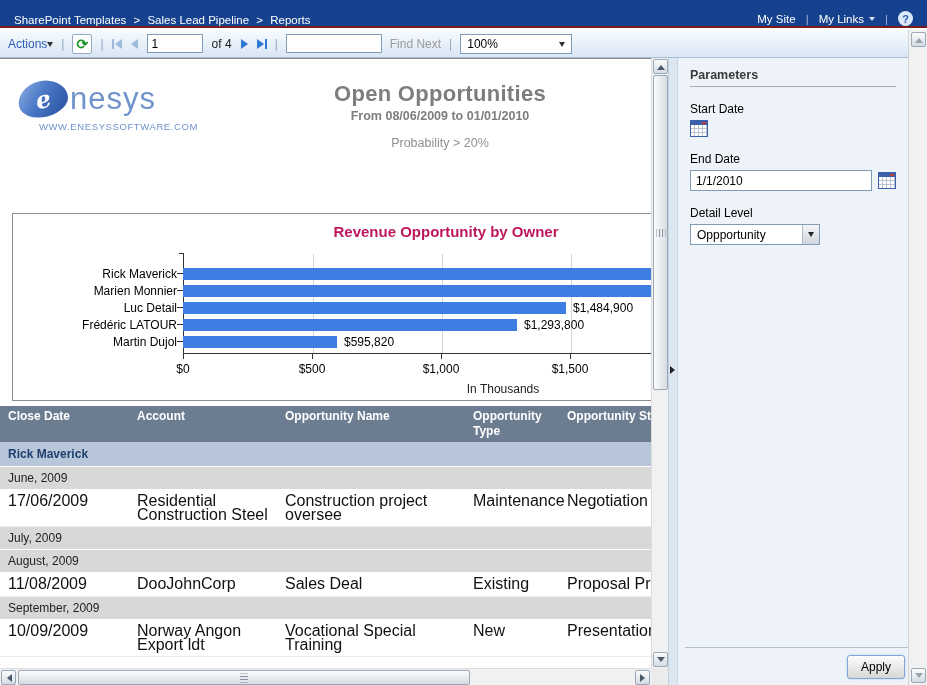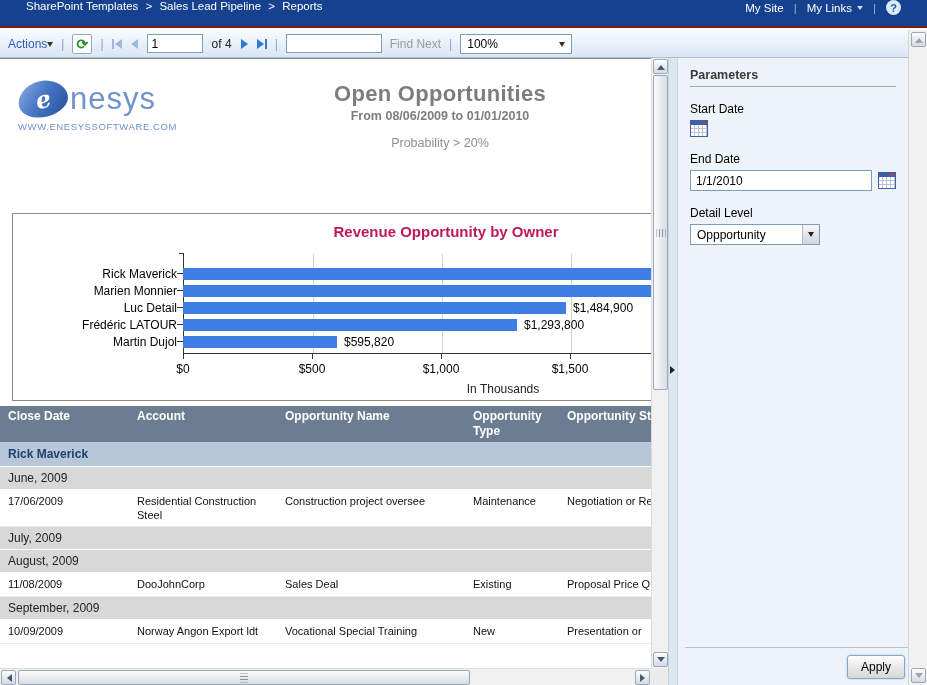--- a/index.html
+++ b/index.html
@@ -2,22 +2,22 @@
 <html><head>
 <meta charset="utf-8">
 <style>
   * { box-sizing: border-box; margin: 0; padding: 0; }
   html,body { width: 927px; height: 685px; overflow: hidden; }
   body { position: relative; font-family: "Liberation Sans", sans-serif; background: #fff; }
 
   
   #topbar { position: absolute; left:0; top:0; width:927px; height:28px;
     background:#15418e; border-bottom:2px solid #7a1c1c;
-    display:flex; align-items:flex-start; justify-content:space-between;
-    color:#fff; font-size:11.5px; padding:0 26px; }
+    display:flex; align-items:flex-end; justify-content:space-between;
+    color:#fff; font-size:11.5px; padding:0 14px; }
   .crumbs span { margin-right:4px; }
   .crumb { cursor:pointer; }
   .toplinks { display:flex; align-items:center; gap:10px; }
   .toplinks .pipe { color:#9db4da; }
   .tl-item { display:flex; align-items:center; gap:5px; cursor:pointer; }
   .caret-dn-sm { width:0;height:0;border:3px solid transparent;border-top:4px solid #cfe0f5; margin-top:3px;}
   .help-circle { width:15px;height:15px;border-radius:50%;background:#dce9fa;color:#2c5cae;
     font-weight:bold;font-size:11px;display:flex;align-items:center;justify-content:center; cursor:pointer;}
 
   
@@ -49,21 +49,21 @@
   #content { position:relative; width:880px; border-top:1px solid #8a8a8a; }
 
   
   #logo { position:absolute; left:18px; top:22px; width:180px; }
   .logo-row { display:flex; align-items:center; }
   .logo-egg { width:50px; height:36px; border-radius:50% 50% 50% 50%/55% 55% 45% 45%;
     background:linear-gradient(135deg,#8fb0e2 0%,#4a77c6 45%,#27509c 100%);
     transform:rotate(-14deg); display:flex; align-items:center; justify-content:center;
     color:#fff; font-style:italic; font-weight:bold; font-size:24px; font-family:"DejaVu Serif", serif; }
   .logo-text { font-size:31px; color:#7193cc; letter-spacing:1px; margin-left:2px; font-family:"Liberation Sans", sans-serif; }
-  .logo-url { margin-top:4px; font-size:9.5px; color:#6f92cc; letter-spacing:0.6px; }
+  .logo-url { margin-top:4px; font-size:9.5px; color:#6f92cc; letter-spacing:0.6px;text-align:right; }
 
   #rpt-head { position:absolute; left:0; top:22px; width:880px; text-align:center; }
   .rpt-title { font-size:22px; font-weight:bold; color:#7d7d7d; letter-spacing:0.3px; }
   .rpt-sub1 { margin-top:2px; font-size:12.5px; font-weight:bold; color:#7d7d7d; }
   .rpt-sub2 { margin-top:13px; font-size:12.5px; color:#8f8f8f; }
 
   
   #chart-box { position:absolute; left:12px; top:154px; width:866px; height:188px;
     border:1px solid #8c8c8c; background:#fff; }
   #chart-title { position:absolute; left:0; top:9px; width:866px; text-align:center;
@@ -84,21 +84,21 @@
   .xticklab { position:absolute; top:2px; transform:translateX(-50%); font-size:12px; color:#000; }
   #chart-xlabel { position:absolute; left:330px; top:168px; width:320px; text-align:center; font-size:12px; color:#222; }
 
   
   #rpt-table { position:absolute; left:0; top:347px; width:866px; border-collapse:collapse; table-layout:fixed; }
   #rpt-table th { background:#6c7d91; color:#fff; font-size:12px; font-weight:bold; text-align:left;
     padding:3px 8px; vertical-align:top; line-height:15px; height:36px; }
   tr.owner-row td { background:#b7c6d9; color:#20406e; font-weight:bold; font-size:12px;
     padding:5px 8px; border-bottom:1px solid #fff; }
   tr.month-row td { background:#d8d8d8; color:#222; font-size:12px; padding:4px 8px; border-bottom:1px solid #fff; }
-  tr.data-row td { background:#fff; color:#111; font-size:11px; line-height:14px;
+  tr.data-row td { background:#fff; color:#111; font-size:16px; line-height:14px;
     padding:4px 8px; vertical-align:top; border-bottom:1px solid #ececec; height:24px; }
 
   
   .sb-track { position:absolute; background:#f1f1f1; }
   #vscroll { left:651px; top:58px; width:17px; height:610px; border-left:1px solid #dcdcdc; }
   #hscroll { left:0; top:668px; width:651px; height:17px; border-top:1px solid #dcdcdc; }
   #corner { position:absolute; left:651px; top:668px; width:17px; height:17px; background:#ebebeb; }
   #pagescroll { left:908px; top:30px; width:19px; height:655px; border-left:1px solid #d5d5d5; }
   .sbtn { position:absolute; background:linear-gradient(#fdfdfd,#d3dbe4); border:1px solid #9aa8b8;
     border-radius:2px; display:flex; align-items:center; justify-content:center; cursor:pointer; }

